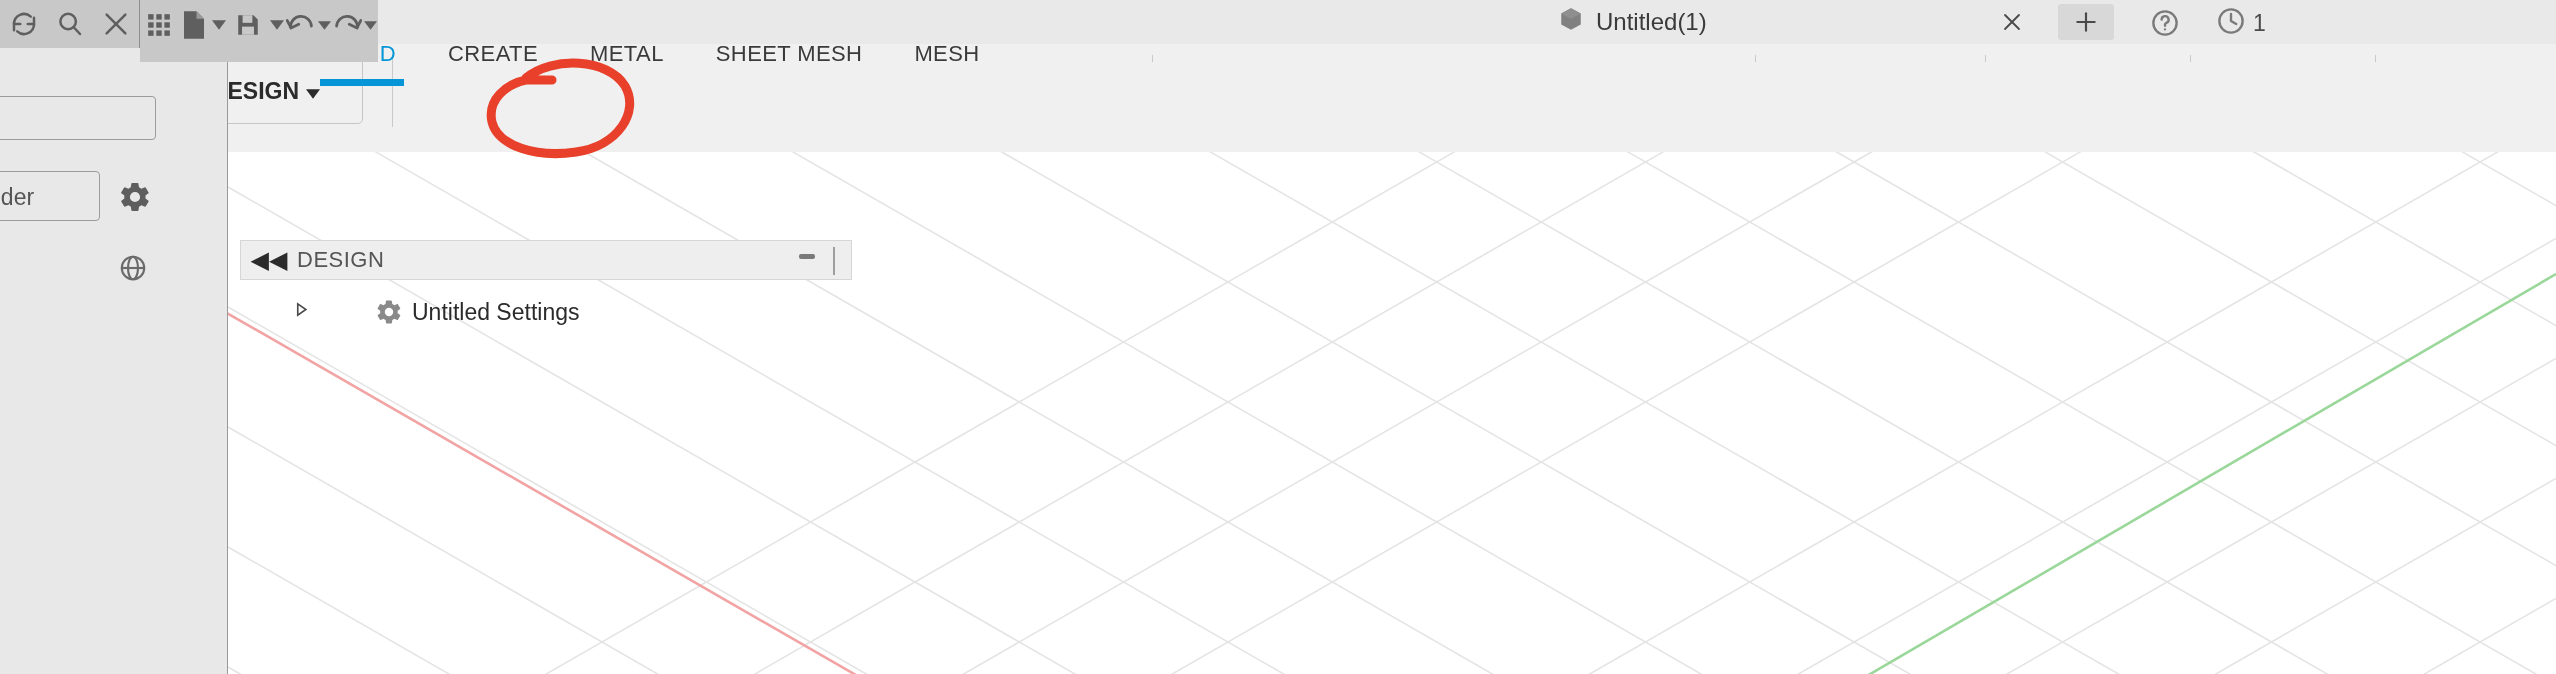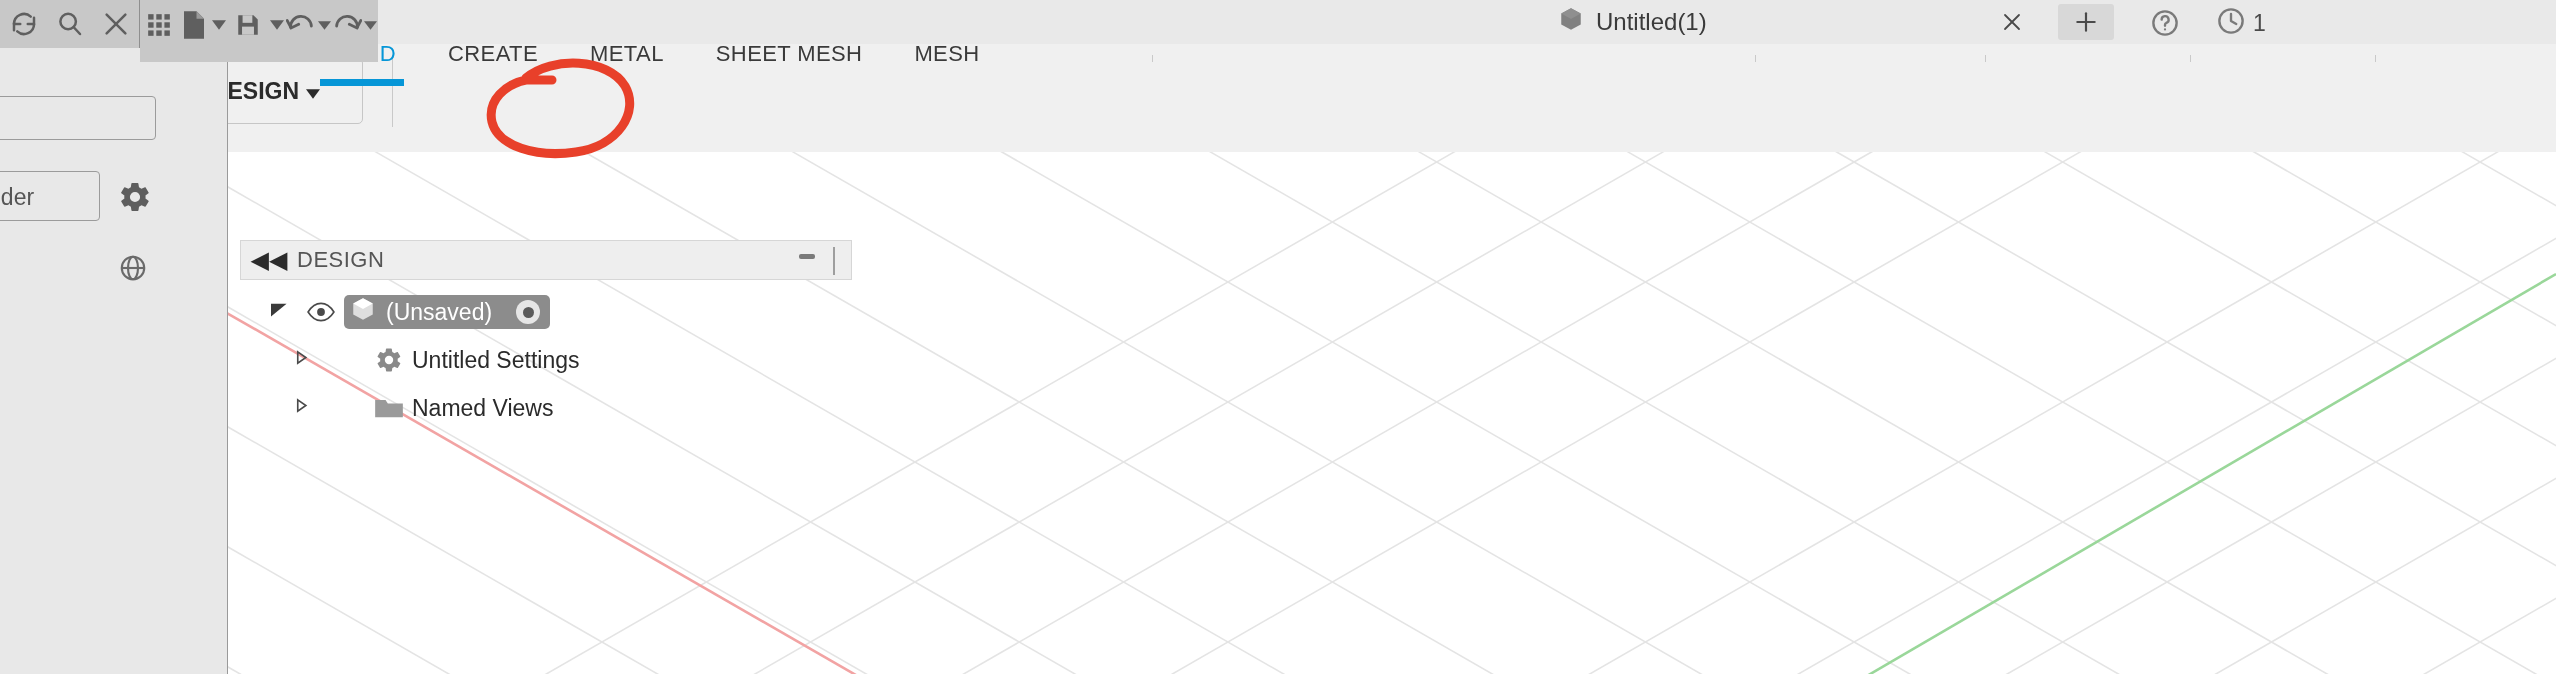--- a/index.html
+++ b/index.html
@@ -595,75 +595,36 @@
   <div id="browser-header">
     <div class="bh-arrows">◀◀</div>
     <div id="browser-title">DESIGN</div>
     <div id="browser-dot"></div>
     <div id="browser-bar2"></div>
   </div>
 </div>
 
 <div id="tree">
 
-  <div class="trow">
-    <div class="tri" style="margin-left:20px">
-      <svg width="17" height="17" viewBox="0 0 12 12" fill="#3a3a3a">
-          <polygon points="0,2 11,2 0,11"></polygon>
-        </svg>
-    </div>
-    <div class="teye">
-      <svg width="28" height="22" viewBox="0 0 26 18" fill="none" stroke="#4a4a4a" stroke-width="1.5">
-        <path d="M1 9 C5 2.6 9.5 1 13 1 C16.5 1 21 2.6 25 9 C21 15.4 16.5 17 13 17 C9.5 17 5 15.4 1 9Z"></path>
-        <circle cx="13" cy="9" r="3.6" fill="#4a4a4a" stroke="none"></circle>
-      </svg>
-    </div>
-    <div class="row-sel">
-      <span>
-        <svg width="26" height="26" viewBox="0 0 24 24" fill="#f2f2f2">
-          <path d="M12 2 3 7v10l9 5 9-5V7z" opacity="0.8"></path>
-          <path d="M12 2 3 7l9 5 9-5z" fill="#ffffff"></path>
-        </svg>
-      </span>
-      <span class="tlabel">(Unsaved)</span>
-      <span class="radio">
-          <i></i>
-        </span>
-    </div>
-  </div>
 
   <div class="trow">
     <div class="tri" style="margin-left:42px">
       <svg width="15" height="15" viewBox="0 0 12 12" fill="none" stroke="#4a4a4a" stroke-width="1.3">
           <polygon points="3,1.5 9.5,6 3,10.5"></polygon>
         </svg>
     </div>
     <div class="teye"></div>
     <div class="ticon">
       <svg width="28" height="28" viewBox="0 0 24 24" fill="#8a8a8a">
         <path d="M19.4 13c.04-.3.06-.66.06-1s-.02-.7-.07-1l2.1-1.6c.2-.15.25-.4.12-.6l-2-3.4c-.12-.22-.37-.3-.6-.22l-2.5 1a7.3 7.3 0 0 0-1.7-1l-.4-2.6a.48.48 0 0 0-.5-.4h-4c-.24 0-.45.17-.5.4l-.37 2.6c-.6.25-1.17.6-1.7 1l-2.5-1a.5.5 0 0 0-.6.22l-2 3.4c-.12.2-.07.45.12.6L4.5 11c-.04.3-.07.66-.07 1s.03.7.08 1l-2.1 1.6c-.2.15-.25.4-.13.6l2 3.4c.12.22.37.3.6.22l2.5-1c.52.4 1.08.74 1.7 1l.38 2.6c.04.23.25.4.5.4h4c.24 0 .45-.17.5-.4l.38-2.6c.6-.25 1.17-.6 1.7-1l2.5 1c.22.08.47 0 .6-.22l2-3.4a.5.5 0 0 0-.13-.6L19.4 13zM12 15.6A3.6 3.6 0 1 1 15.6 12 3.6 3.6 0 0 1 12 15.6z"></path>
       </svg>
     </div>
     <div class="tlabel">Untitled Settings</div>
   </div>
 
-  <div class="trow">
-    <div class="tri" style="margin-left:42px">
-      <svg width="15" height="15" viewBox="0 0 12 12" fill="none" stroke="#4a4a4a" stroke-width="1.3">
-          <polygon points="3,1.5 9.5,6 3,10.5"></polygon>
-        </svg>
-    </div>
-    <div class="teye"></div>
-    <div class="ticon">
-      <svg width="30" height="24" viewBox="0 0 26 20" fill="#9a9a9a">
-        <path d="M1 3h9l2 3h13v12H1z"></path>
-      </svg>
-    </div>
-    <div class="tlabel">Named Views</div>
-  </div>
 
 </div>
 
 <div id="annotation">
   <svg width="250" height="130" viewBox="0 0 250 130" fill="none">
     <path d="M86 28 C112 6 168 8 185 36 C200 62 178 96 136 102 C96 108 58 96 52 72 C47 50 66 34 86 30 L112 30" stroke="#e8402a" stroke-width="9" stroke-linecap="round" stroke-linejoin="round"></path>
   </svg>
 </div>
 
 </body></html>

